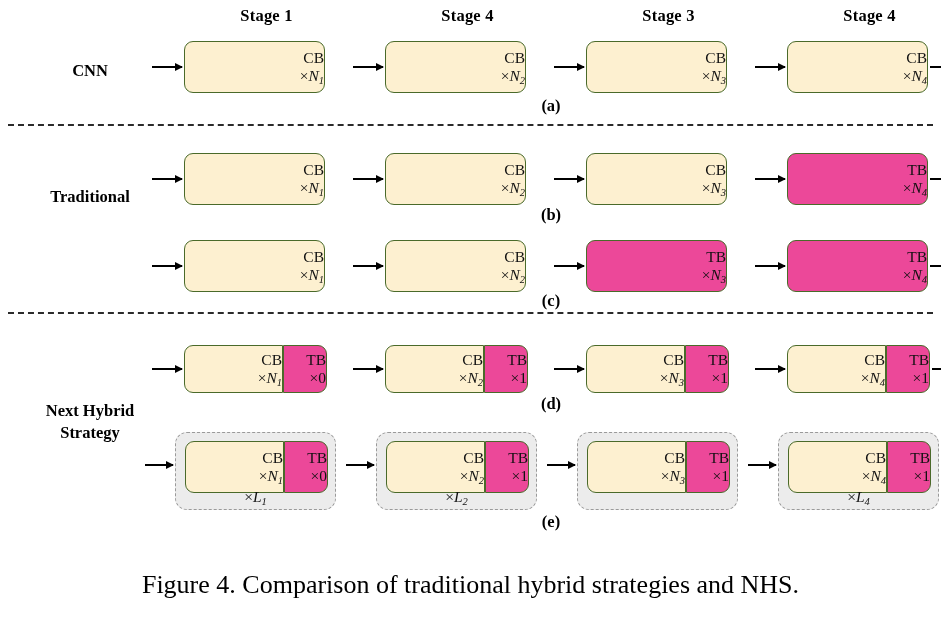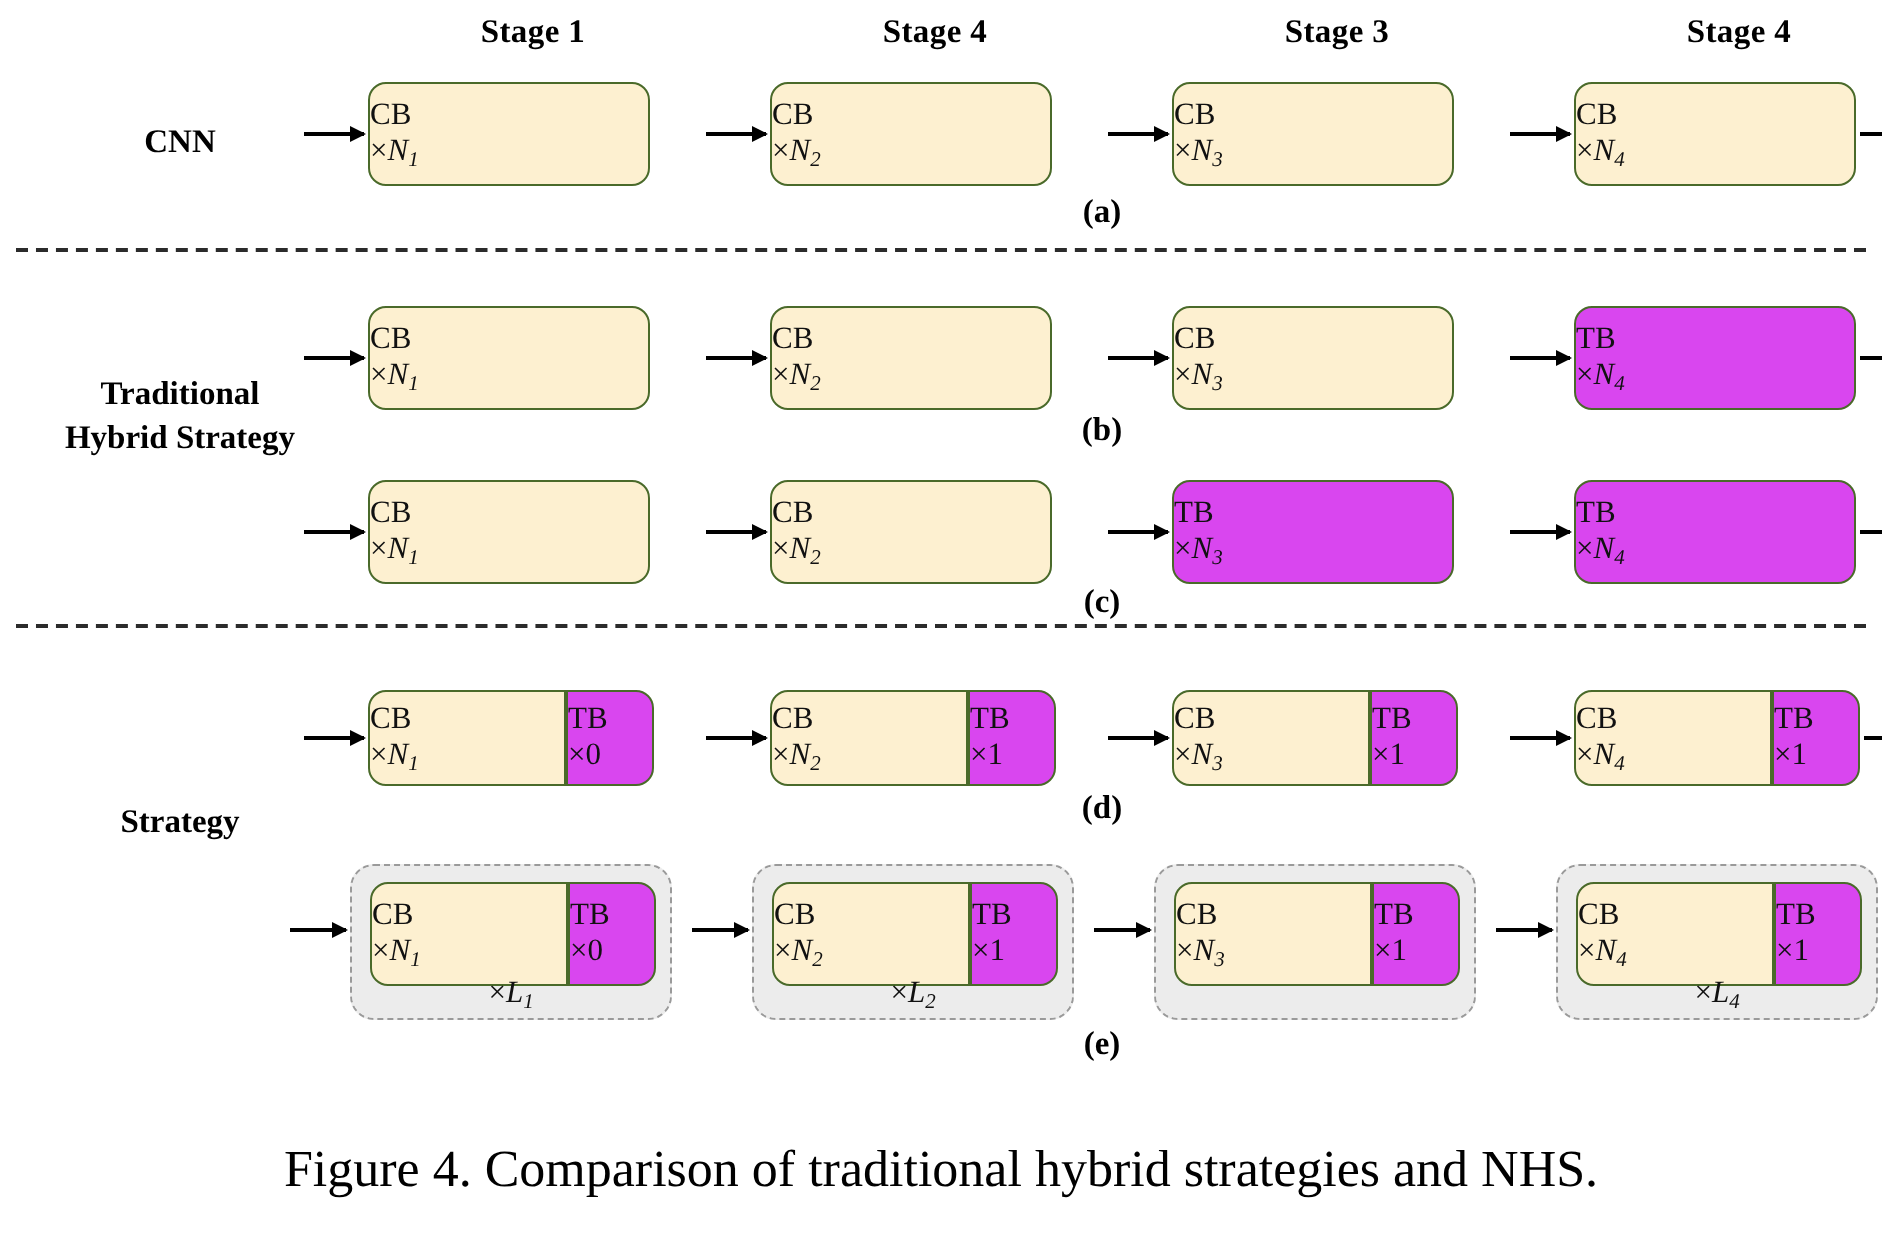--- a/index.html
+++ b/index.html
@@ -68,27 +68,27 @@
 
   
   .block {
     position: absolute;
     top: 0;
     height: 100%;
     border: 1.6px solid #4a6a2a;
     border-radius: 9px;
     display: flex;
     flex-direction: column;
-    align-items: flex-start;
+    align-items: flex-end;
     justify-content: center;
     line-height: 1.18;
     color: #111;
   }
   .block.cb { background: #fdf0d0; }
-  .block.tb { background: #d946ef; }
+  .block.tb { background: #ec4899; }
 
   .block .b-name {
     font-size: 15.5px;
     font-family: "Liberation Serif", serif;
   }
   .block .b-mult {
     font-size: 15.5px;
     font-family: "Liberation Serif", serif;
     white-space: nowrap;
   }
@@ -180,24 +180,24 @@
     <div class="stage-header" style="left:0px">Stage 1</div>
     <div class="stage-header" style="left:201px">Stage 4</div>
     <div class="stage-header" style="left:402px">Stage 3</div>
     <div class="stage-header" style="left:603px">Stage 4</div>
   </div>
 
   <div class="row-label" style="top:60px">CNN</div>
 
   <div class="row-label" style="top:186px">
     <div>Traditional</div>
-    <div>Hybrid Strategy</div>
   </div>
 
   <div class="row-label" style="top:400px">
+    <div>Next Hybrid</div>
     <div>Strategy</div>
   </div>
 
   <div class="separator" style="top:124px"></div>
   <div class="separator" style="top:312px"></div>
 
   <div class="row" id="row-a" style="top:41px; height:52px;">
       <div class="block cb" style="left: 34px; width: 141px;">
         <div class="b-name">CB</div>
         <div class="b-mult">×<i>N</i><sub>1</sub></div>

